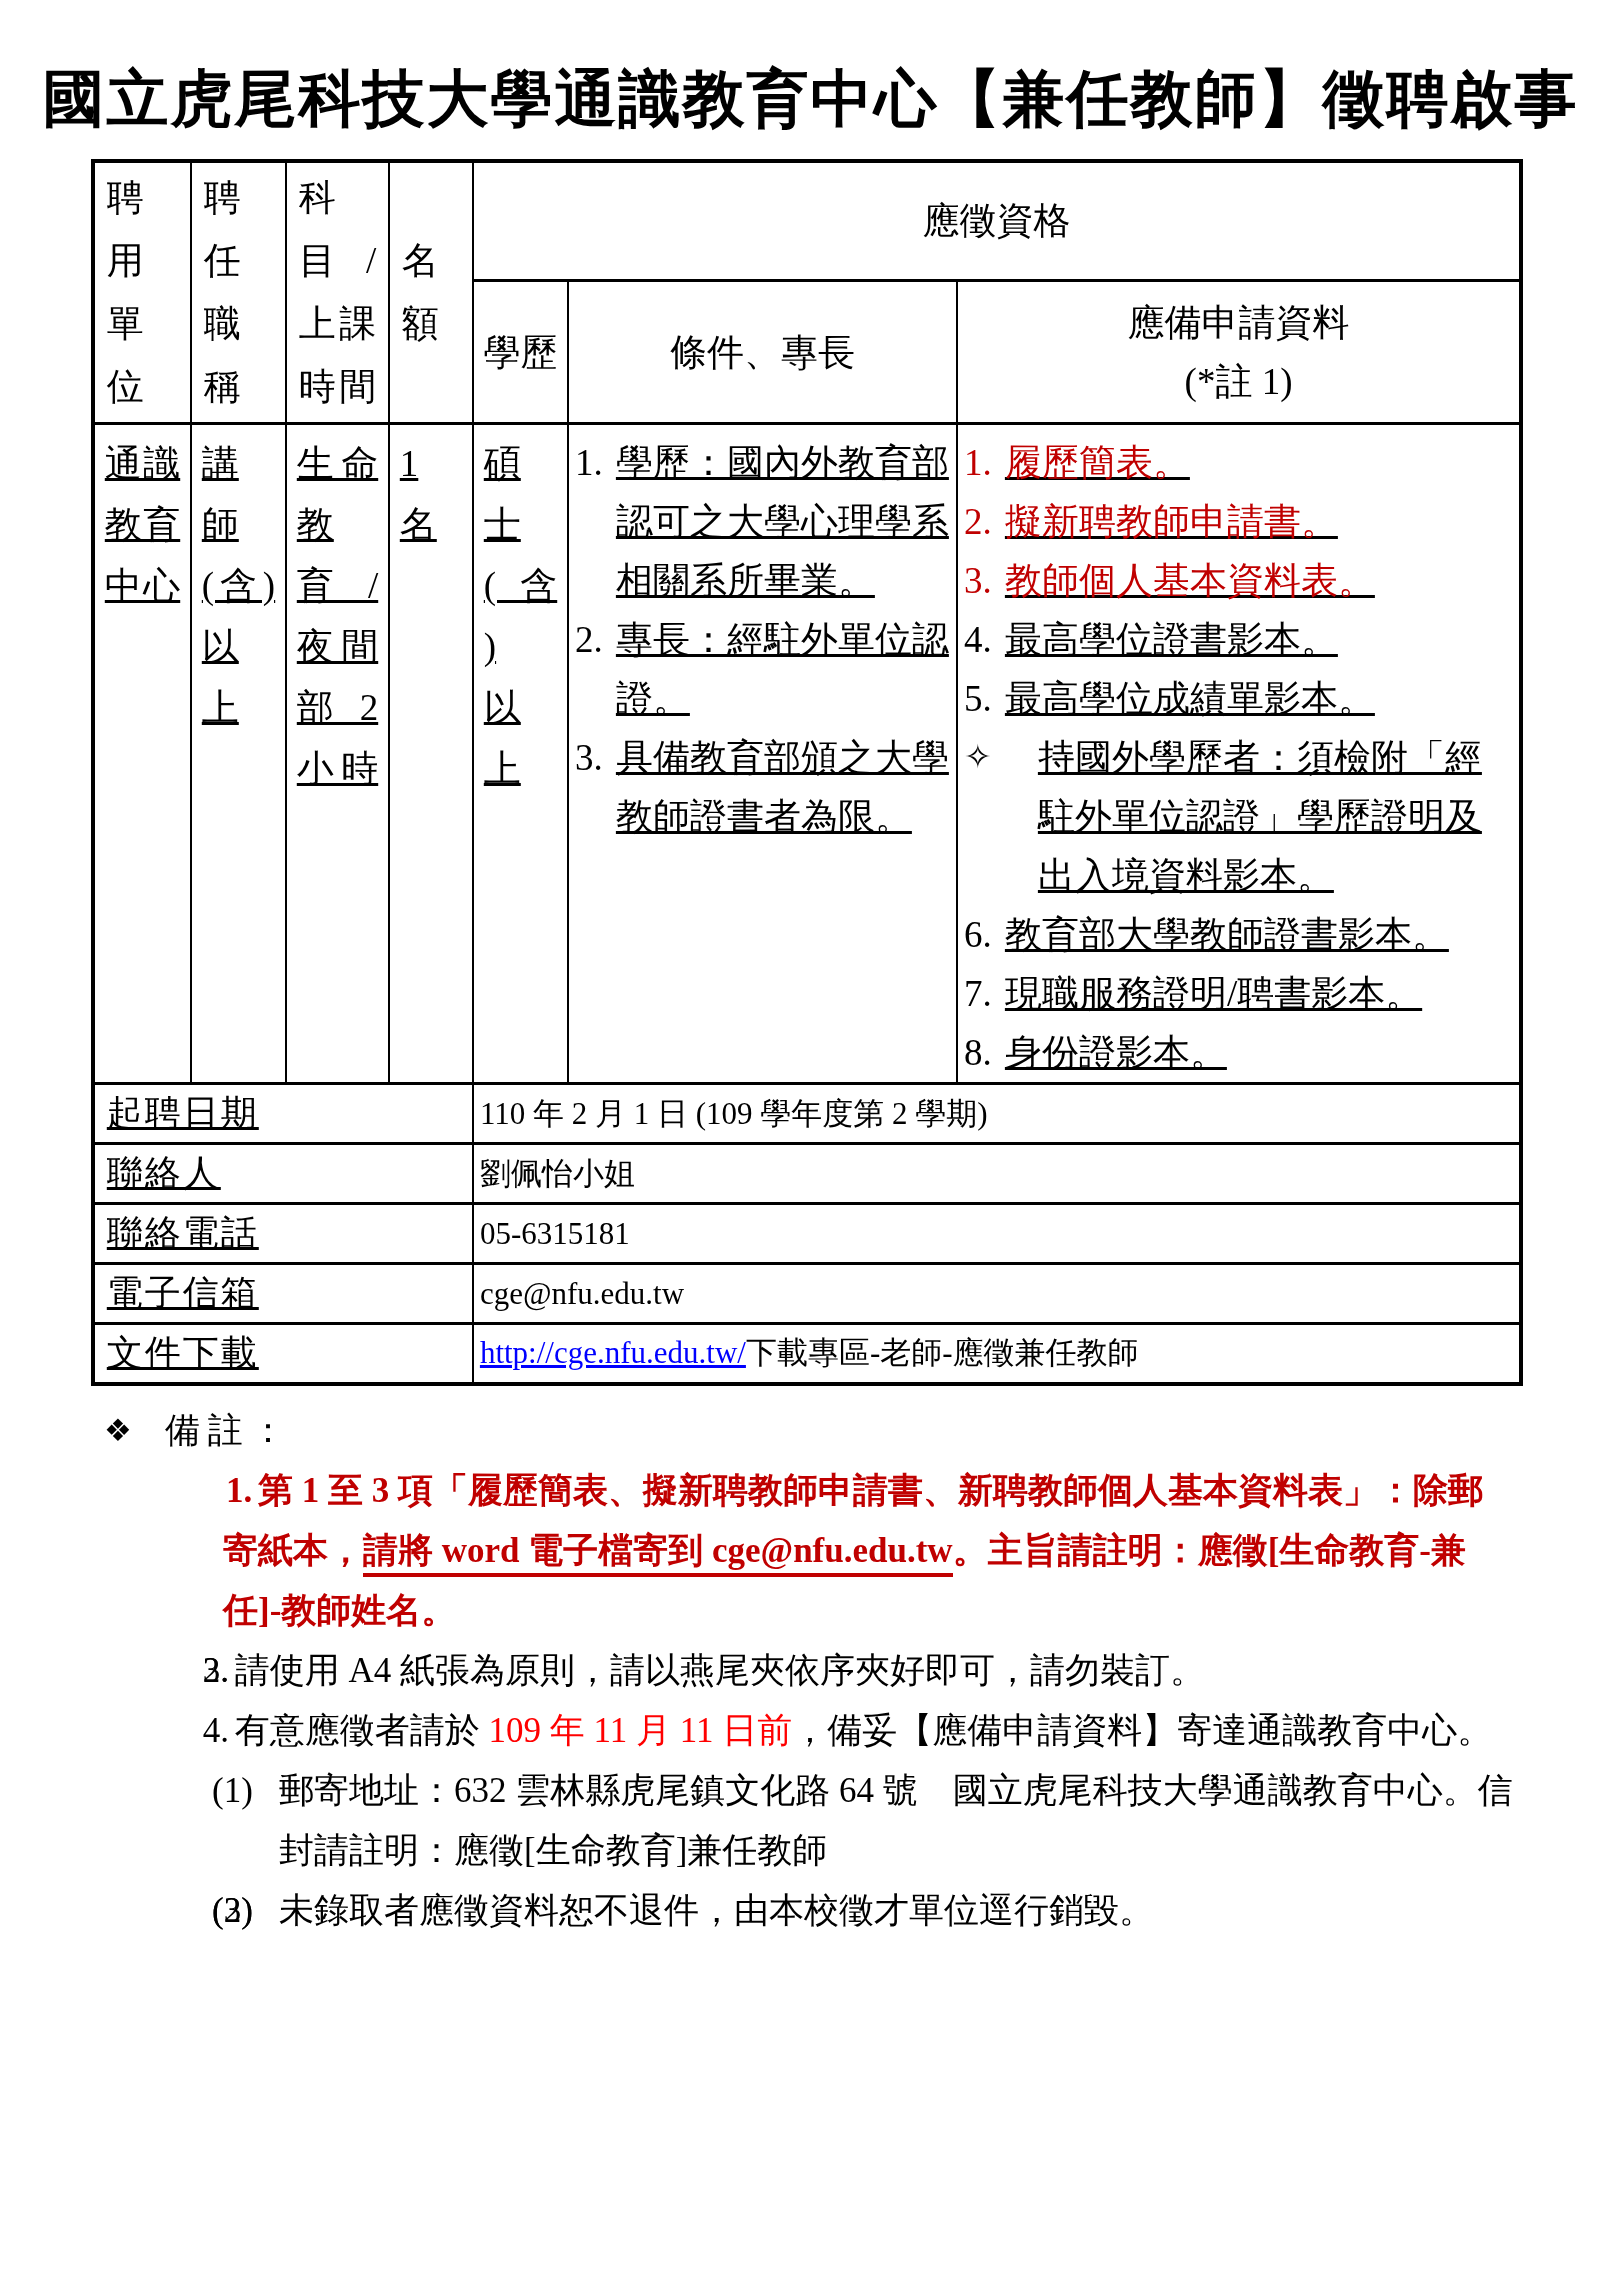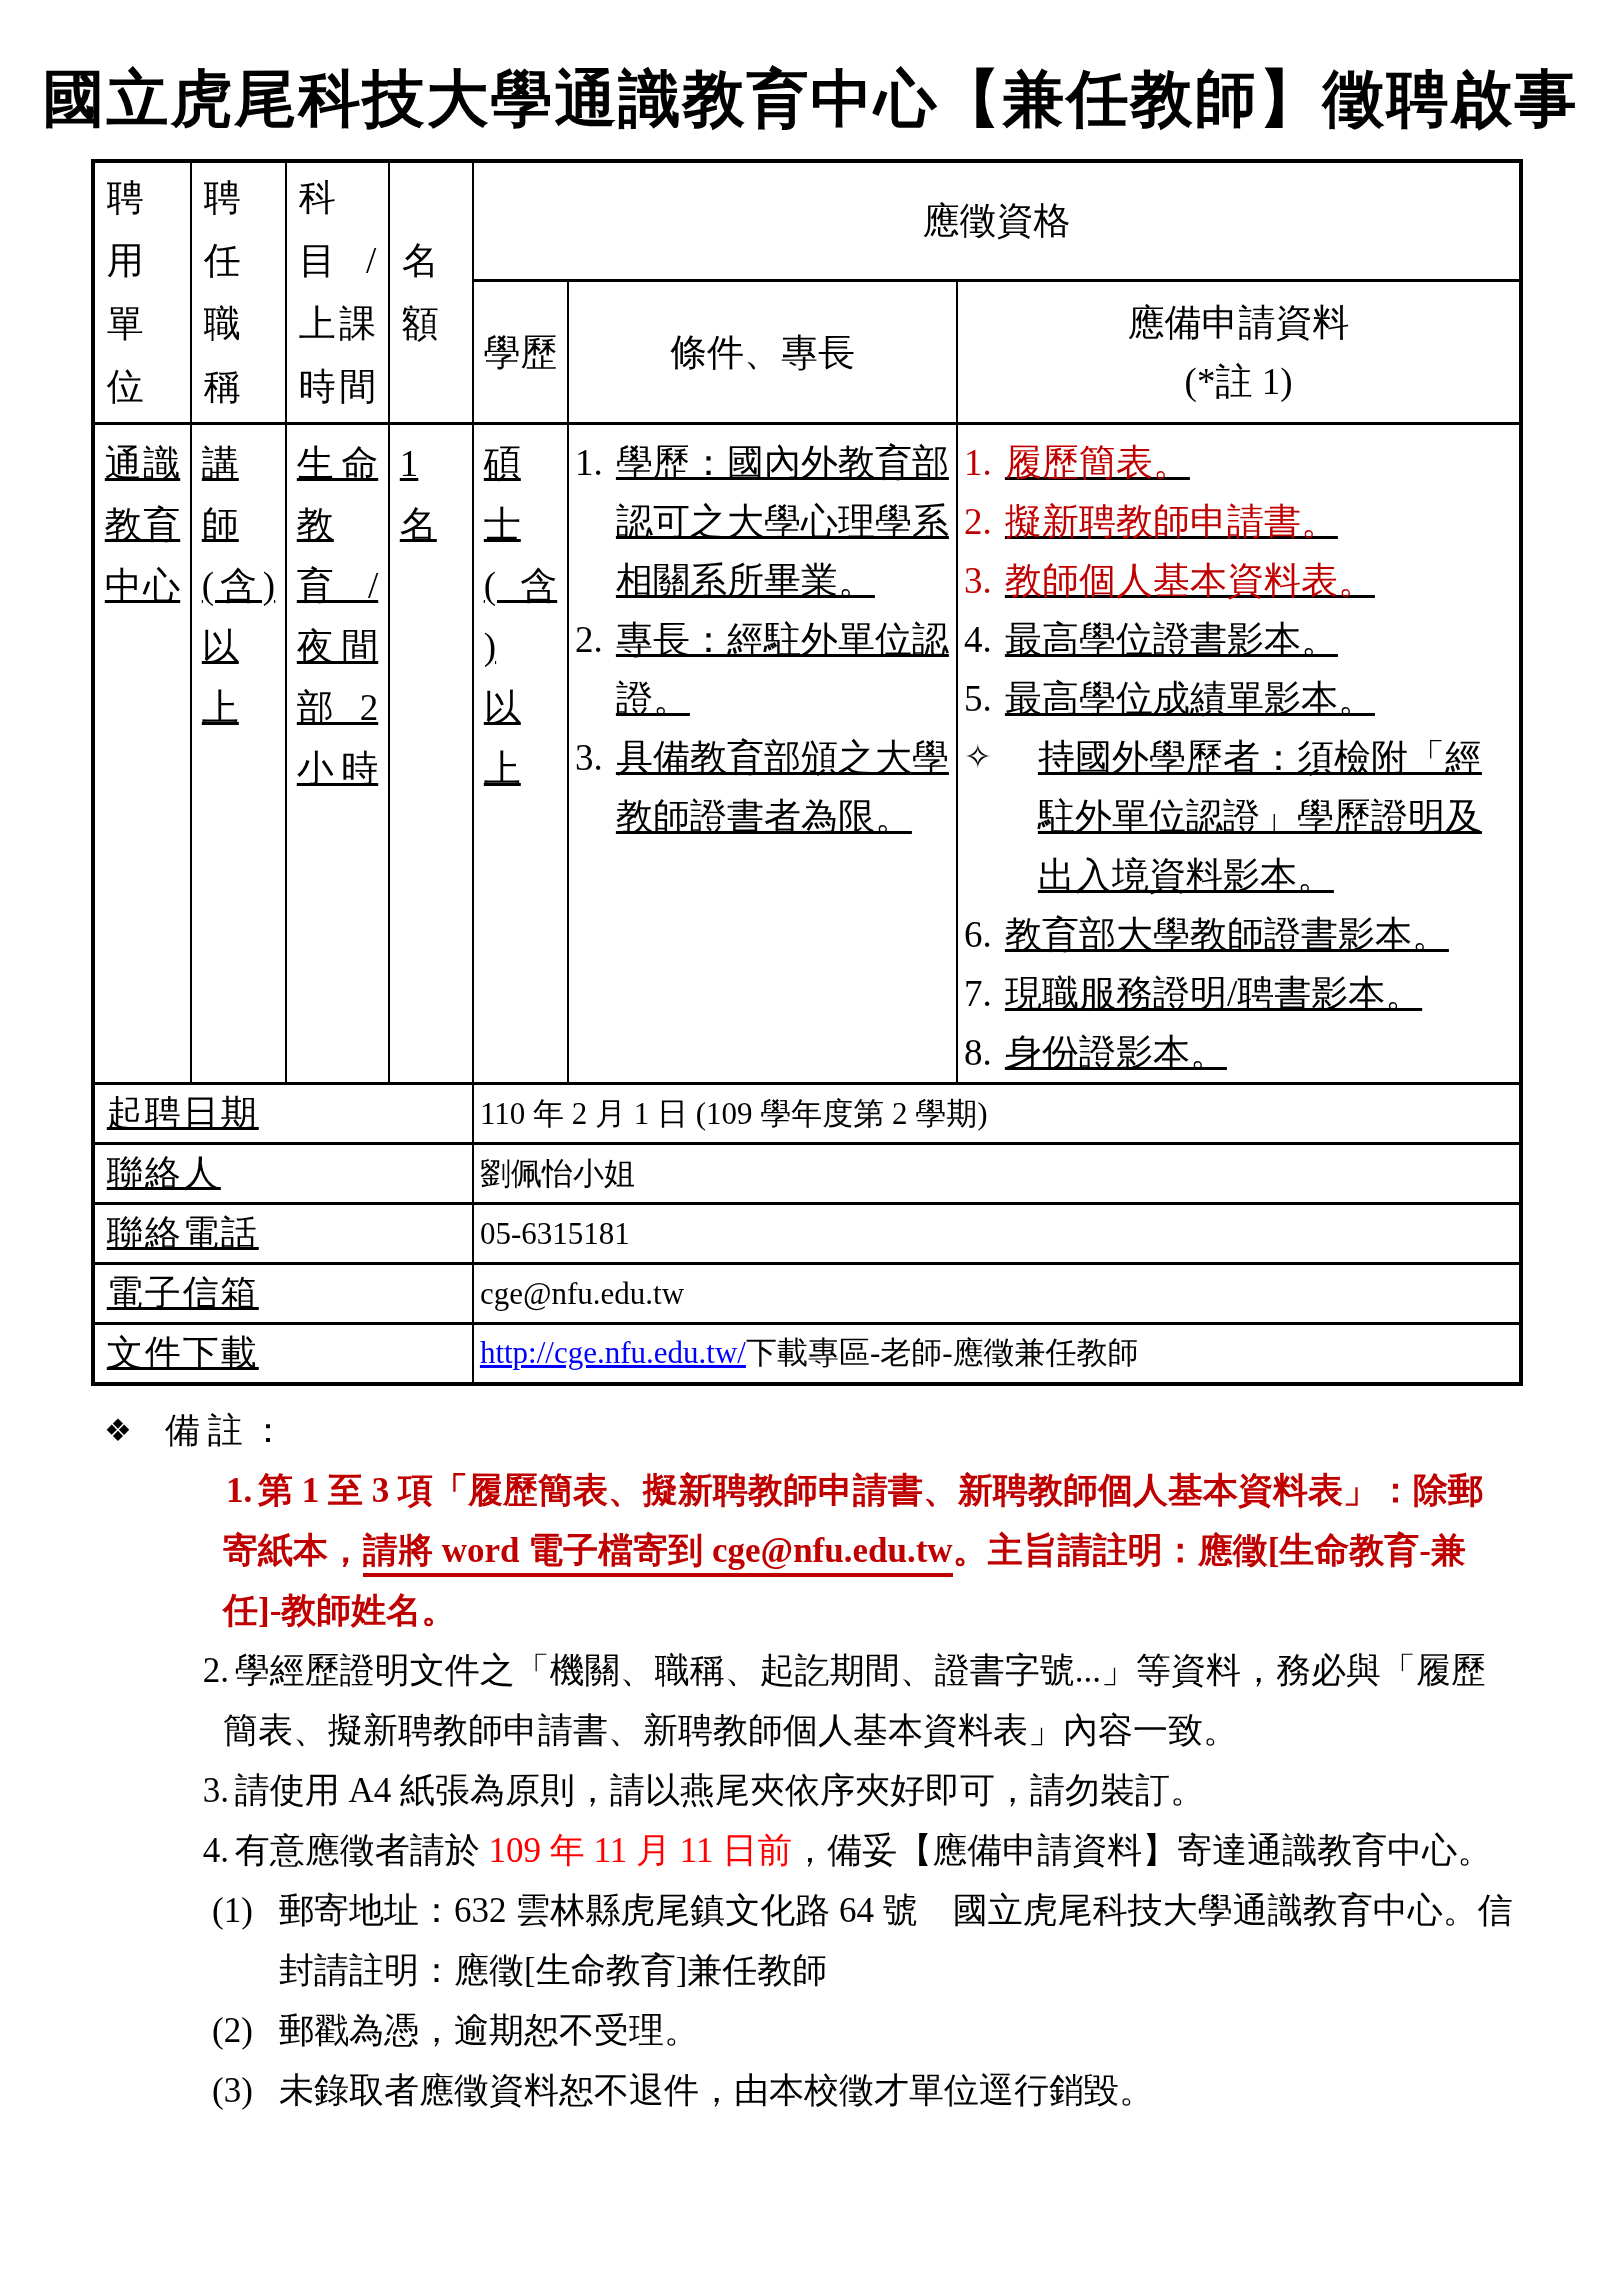--- a/index.html
+++ b/index.html
@@ -208,33 +208,33 @@
     </table>
 
   <div class="notes">
     <div class="nhead">
       <span class="bullet">❖</span><span>備註：</span>
     </div>
     <div class="nitem indent1">
       <span class="nmk redmk">1.</span><span class="boldred"><span>第 1 至 3 項「履歷簡表、擬新聘教師申請書、新聘教師個人基本資料表」：除郵寄紙本，</span><span class="uline">請將 word 電子檔寄到 cge@nfu.edu.tw</span><span>。主旨請註明：應徵[生命教育-兼任]-教師姓名。</span></span>
     </div>
     <div class="nitem indent2">
-      <span class="nmk">2.</span><span>學經歷證明文件之「機關、職稱、起訖期間、證書字號...」等資料，務必與「履歷簡表、擬新聘教師申請書、新聘教師個人基本資料表」內容一致。</span>
+      <span class="nmk">2.</span>
     </div>
     <div class="nitem indent2">
       <span class="nmk">3.</span><span>請使用 A4 紙張為原則，請以燕尾夾依序夾好即可，請勿裝訂。</span>
     </div>
     <div class="nitem indent2">
       <span class="nmk">4.</span><span><span>有意應徵者請於 </span><span class="brightred">109 年 11 月 11 日前</span><span>，備妥【應備申請資料】寄達通識教育中心。</span></span>
     </div>
     <div class="nsub">
       <span class="nmk2">(1)</span><span>郵寄地址：632 雲林縣虎尾鎮文化路 64 號　國立虎尾科技大學通識教育中心。信封請註明：應徵[生命教育]兼任教師</span>
     </div>
     <div class="nsub">
-      <span class="nmk2">(2)</span><span>郵戳為憑，逾期恕不受理。</span>
+      <span class="nmk2">(2)</span>
     </div>
     <div class="nsub">
       <span class="nmk2">(3)</span><span>未錄取者應徵資料恕不退件，由本校徵才單位逕行銷毀。</span>
     </div>
   </div>
 
 </div>
 
 
 </body></html>

